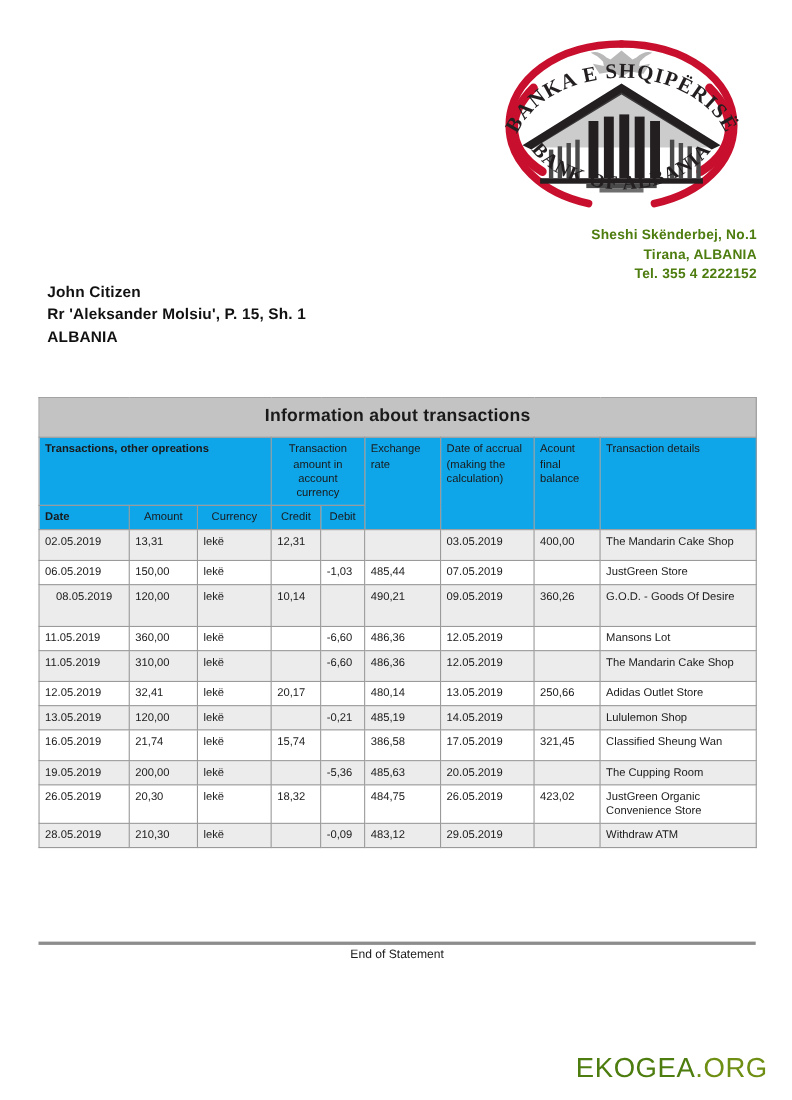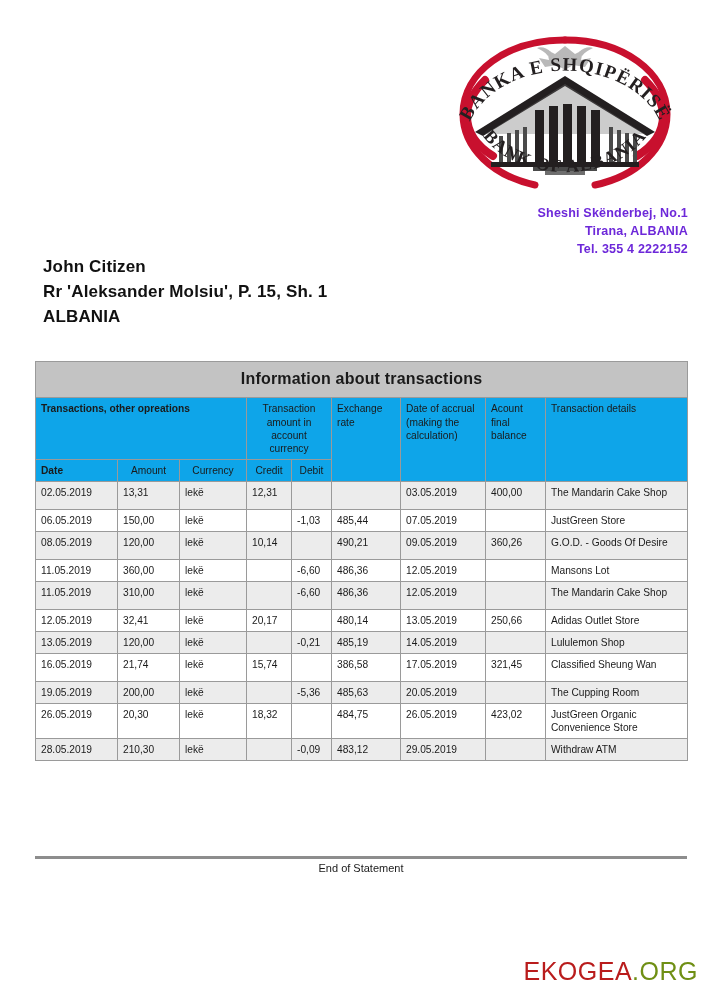--- a/index.html
+++ b/index.html
@@ -29,29 +29,29 @@
   
   .bank-address {
     position: absolute;
     right: 32px;
     top: 205px;
     text-align: right;
     font-size: 12.5px;
     font-weight: bold;
     line-height: 1.42;
     letter-spacing: 0.2px;
-    color: #6d28d9;
+    color: #4d7c0f;
   }
 
   
   .customer-address {
     position: absolute;
     left: 43px;
     top: 255px;
-    font-size: 17px;
+    font-size: 14px;
     font-weight: bold;
     line-height: 1.46;
     letter-spacing: 0.15px;
     color: #111;
   }
 
   
   .statement {
     position: absolute;
     left: 35px;
@@ -123,21 +123,21 @@
 
   
   .watermark {
     position: absolute;
     right: 22px;
     bottom: 14px;
     font-size: 25px;
     letter-spacing: 0.5px;
     font-family: "Liberation Sans", sans-serif;
   }
-  .wm-a { color: #b91c1c; }
+  .wm-a { color: #4d7c0f; }
   .wm-b { color: #6f8f14; }
 </style>
 </head>
 <body>
 
 <div class="logo-wrap">
   <svg class="logo-svg" viewBox="0 0 232 160">
 
     <path d="M116,8 C58,8 14,40 14,82 C14,116 44,144 86,153" fill="none" stroke="#c8102e" stroke-width="7" stroke-linecap="round"></path>
     <path d="M116,8 C174,8 218,40 218,82 C218,116 188,144 146,153" fill="none" stroke="#c8102e" stroke-width="7" stroke-linecap="round"></path>
@@ -255,21 +255,21 @@
           <td class="c-num">150,00</td>
           <td class="c-cur">lekë</td>
           <td class="c-num"></td>
           <td class="c-num">-1,03</td>
           <td class="c-num-pad">485,44</td>
           <td class="c-num-pad">07.05.2019</td>
           <td class="c-num"></td>
           <td class="c-det">JustGreen Store</td>
         </tr>
         <tr class="row-alt">
-          <td class="c-date" style="padding-bottom: 10px;">08.05.2019</td>
+          <td class="c-date" style="padding-bottom: 20px; text-align: center;">08.05.2019</td>
           <td class="c-num">120,00</td>
           <td class="c-cur">lekë</td>
           <td class="c-num">10,14</td>
           <td class="c-num"></td>
           <td class="c-num-pad">490,21</td>
           <td class="c-num-pad">09.05.2019</td>
           <td class="c-num">360,26</td>
           <td class="c-det">G.O.D. - Goods Of Desire</td>
         </tr>
         <tr class="row-plain">

